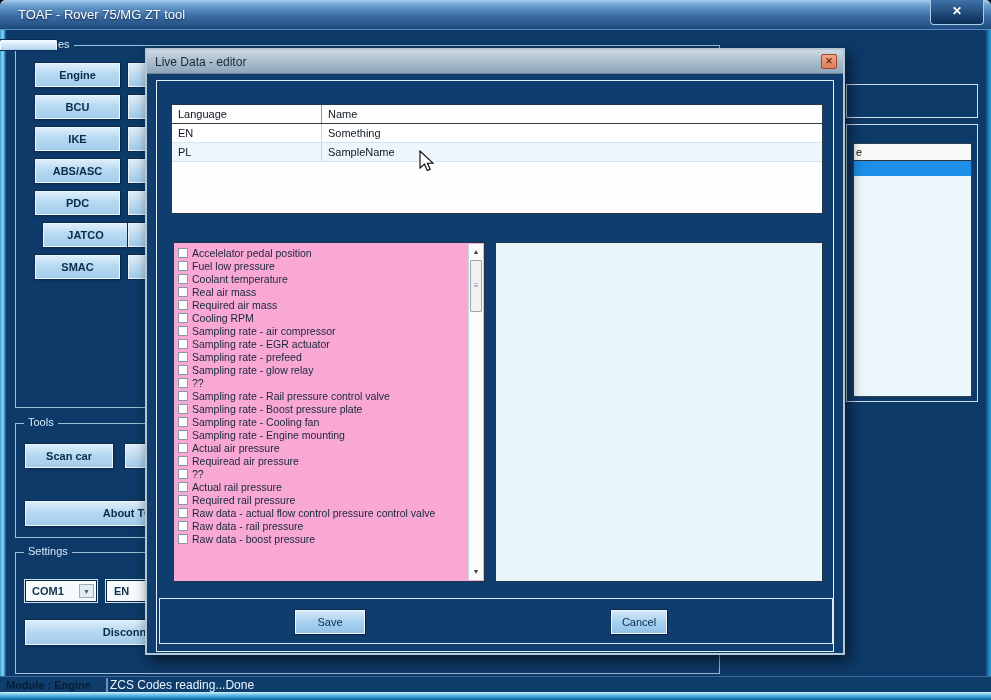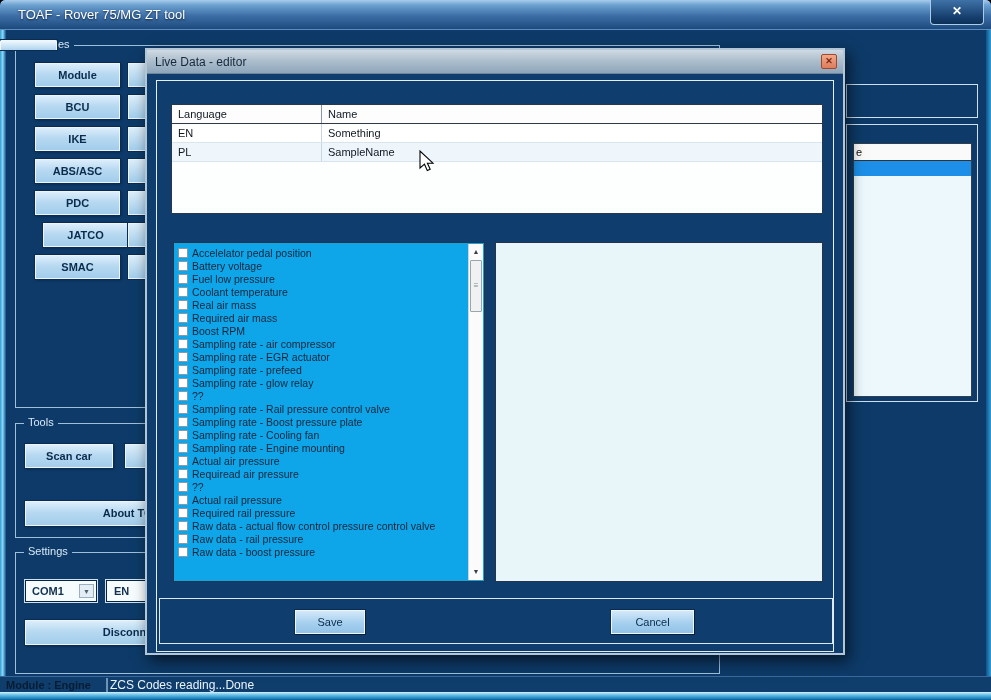--- a/index.html
+++ b/index.html
@@ -110,21 +110,21 @@
     background:#fdfefe; border:1px solid #26384a; overflow:hidden; }
   .thead { display:flex; height:19px; background:#fdfdfd; border-bottom:1px solid #303a46; }
   .tcell { font-size:11px; color:#101822; line-height:18px; padding-left:6px; white-space:nowrap; overflow:hidden; }
   .langcol { width:150px; border-right:1px solid #8a98a6; }
   .namecol { flex:1; }
   .trow { display:flex; height:19px; border-bottom:1px solid #d9e5ee; background:#ffffff; }
   .trow:nth-child(2) { background:#eef5fb; }
   .trow .langcol { border-right:1px solid #c8d4de; }
 
   .list-left { position:absolute; left:26px; top:192px; width:312px; height:340px;
-    background:#0ea5e9; border:1px solid #24344a; overflow:hidden; }
+    background:#f9a8d4; border:1px solid #24344a; overflow:hidden; }
   .list-right { position:absolute; left:348px; top:192px; width:328px; height:340px;
     background:#e9f6f9; border:1px solid #24344a; }
   .items { position:absolute; left:0; top:3px; right:17px; }
   .check-item { display:flex; align-items:center; height:13px; white-space:nowrap; }
   .cbox { width:10px; height:10px; background:#fff; border:1px solid #8898a8; margin:0 4px 0 4px; flex:0 0 auto; }
   .clabel { font-size:10.5px; color:#16263a; }
 
   .vscroll { position:absolute; right:1px; top:1px; bottom:1px; width:15px; background:#fbfbfb;
     border-left:1px solid #ccd6dd; }
   .sb-up { position:absolute; top:2px; left:0; width:14px; height:12px; text-align:center;
@@ -134,21 +134,21 @@
   .sb-down { position:absolute; bottom:2px; left:0; width:14px; height:12px; text-align:center;
     font-size:7px; color:#35404c; line-height:12px; }
 
   .dlg-buttons { position:absolute; left:12px; top:548px; width:674px; height:46px;
     border:1px solid #dce8f2; }
   .dlg-btn { position:absolute; top:11px; height:24px; line-height:22px;
     background:linear-gradient(180deg,#d3e9f9 0%,#a5cfee 55%,#93c3e8 100%);
     border:1px solid #eef6fc; box-shadow:1px 1px 0 #09203a, 0 0 0 1px #0a2c50;
     color:#0c2c4e; font-size:11px; text-align:center; cursor:default; }
   #btn-save { left:135px; width:70px; }
-  #btn-cancel { left:451px; width:83px; }
+  #btn-cancel { left:451px; width:56px; }
 
   .cursor { position:absolute; left:418px; top:150px; z-index:50; }
 </style>
 </head>
 <body>
 
 <div id="app">
 
   <div class="titlebar">
     <span class="title">TOAF - Rover 75/MG ZT tool</span>
@@ -156,21 +156,21 @@
   <div class="win-close">✕</div>
   <div class="edge-left"></div>
   <div class="edge-right"></div>
   <div class="edge-bottom"></div>
 
   <div class="groupbox" id="gb-modules">
     <span class="glabel">Modules</span>
   </div>
   <div id="module-buttons">
       <div class="mod-row" style="top: 63px;">
-        <div class="btn">Module</div>
+        <div class="btn">Engine</div>
       </div>
       <div class="mod-frag" style="top: 63px;"></div>
       <div class="mod-row" style="top: 95px;">
         <div class="btn">BCU</div>
       </div>
       <div class="mod-frag" style="top: 95px;"></div>
       <div class="mod-row" style="top: 127px;">
         <div class="btn">IKE</div>
       </div>
       <div class="mod-frag" style="top: 127px;"></div>
@@ -255,41 +255,37 @@
     </div>
 
     <div class="list-left">
       <div class="items">
           <div class="check-item">
             <span class="cbox"></span>
             <span class="clabel">Accelelator pedal position</span>
           </div>
           <div class="check-item">
             <span class="cbox"></span>
-            <span class="clabel">Battery voltage</span>
-          </div>
-          <div class="check-item">
-            <span class="cbox"></span>
             <span class="clabel">Fuel low pressure</span>
           </div>
           <div class="check-item">
             <span class="cbox"></span>
             <span class="clabel">Coolant temperature</span>
           </div>
           <div class="check-item">
             <span class="cbox"></span>
             <span class="clabel">Real air mass</span>
           </div>
           <div class="check-item">
             <span class="cbox"></span>
             <span class="clabel">Required air mass</span>
           </div>
           <div class="check-item">
             <span class="cbox"></span>
-            <span class="clabel">Boost RPM</span>
+            <span class="clabel">Cooling RPM</span>
           </div>
           <div class="check-item">
             <span class="cbox"></span>
             <span class="clabel">Sampling rate - air compressor</span>
           </div>
           <div class="check-item">
             <span class="cbox"></span>
             <span class="clabel">Sampling rate - EGR actuator</span>
           </div>
           <div class="check-item">

